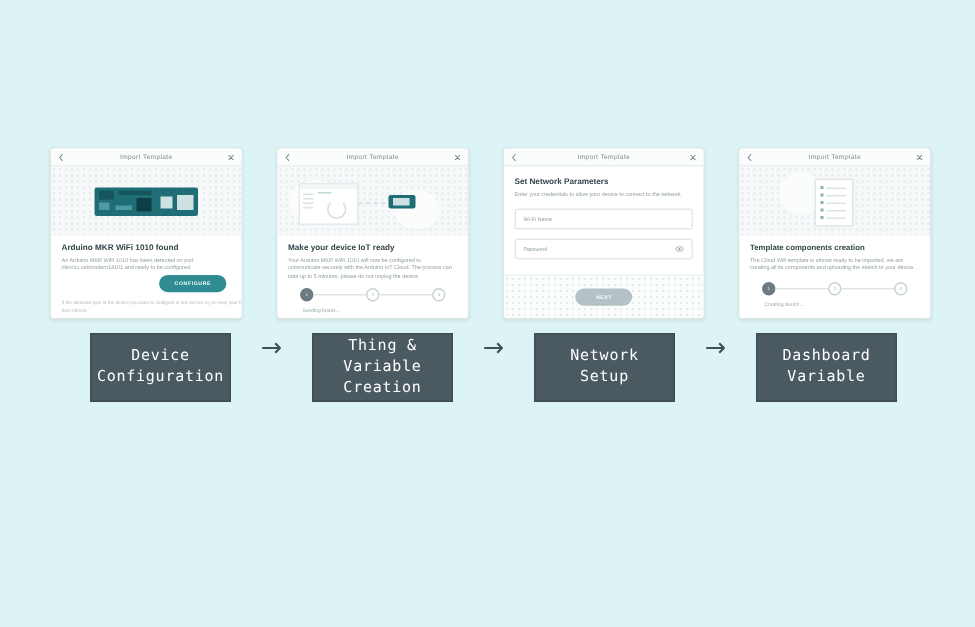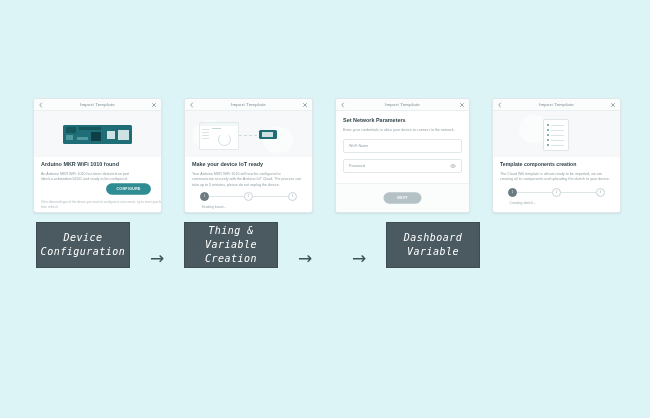--- a/index.html
+++ b/index.html
@@ -150,22 +150,22 @@
     border-radius:50%;
   }
   .sheet{
     position:absolute;background:#fff;border:1px solid #dfe6e8;border-radius:1px;
   }
   .srow{position:absolute;height:1.4px;background:#dbe3e5;}
   .schk{position:absolute;width:2px;height:2px;background:#7fb3ad;}
 
   
   .labels{
-    position:absolute;left:36px;top:222px;
-    display:flex;align-items:flex-end;font-style:italic;
+    position:absolute;left:60px;top:222px;
+    display:flex;align-items:flex-start;
   }
   .chip{
     width:92px;height:44px;
     background:#4a5a60;
     border:1px solid #3e4d52;
     display:flex;align-items:center;justify-content:center;
     text-align:center;
   }
   .chip span{
     color:#ffffff;
@@ -356,20 +356,24 @@
     <div class="chip">
       <span>Device
 Configuration</span>
     </div>
     <div class="arrow">→</div>
     <div class="chip">
       <span>Thing &amp; Variable
 Creation</span>
     </div>
     <div class="arrow">→</div>
+    <div class="chip">
+      <span>Network
+Setup</span>
+    </div>
     <div class="arrow">→</div>
     <div class="chip">
       <span>Dashboard
 Variable</span>
     </div>
   </div>
 
 </div>
 
 </body></html>

